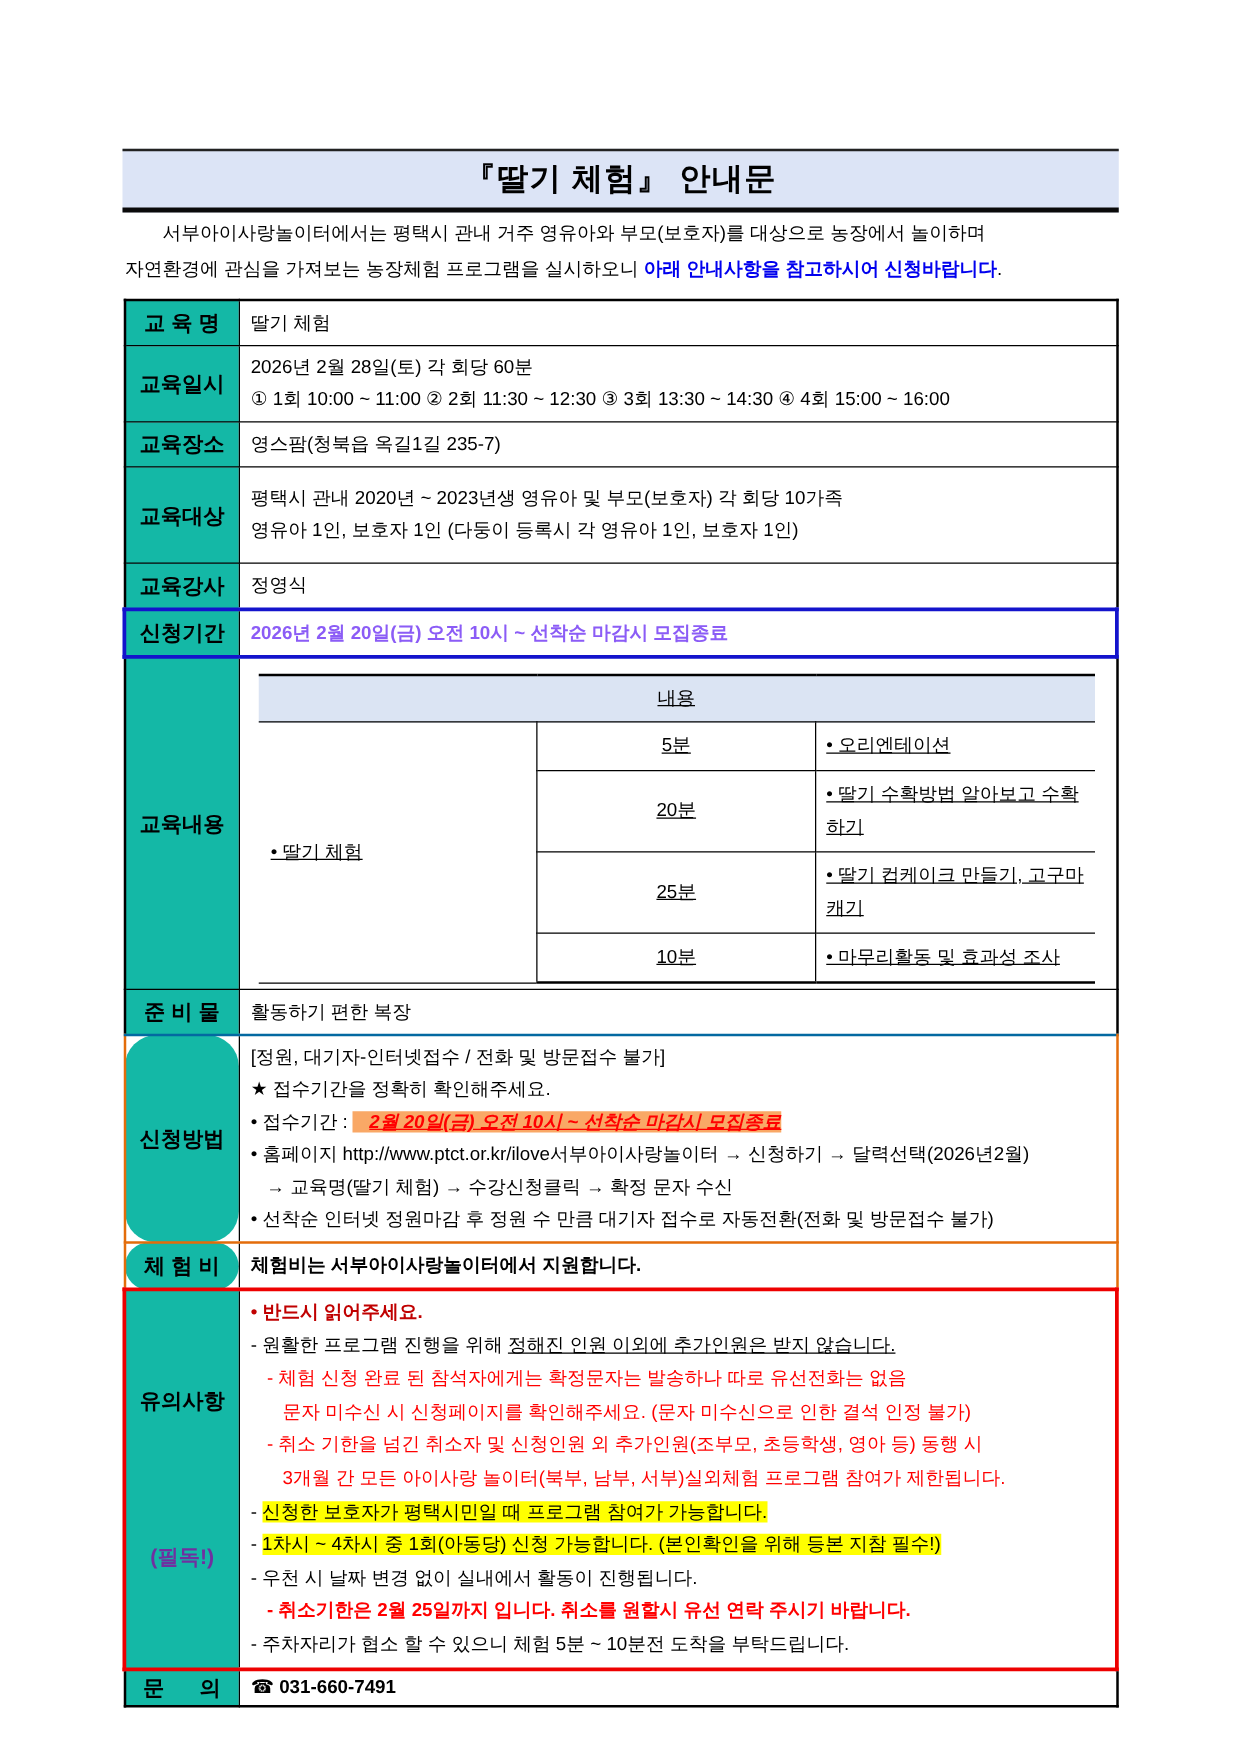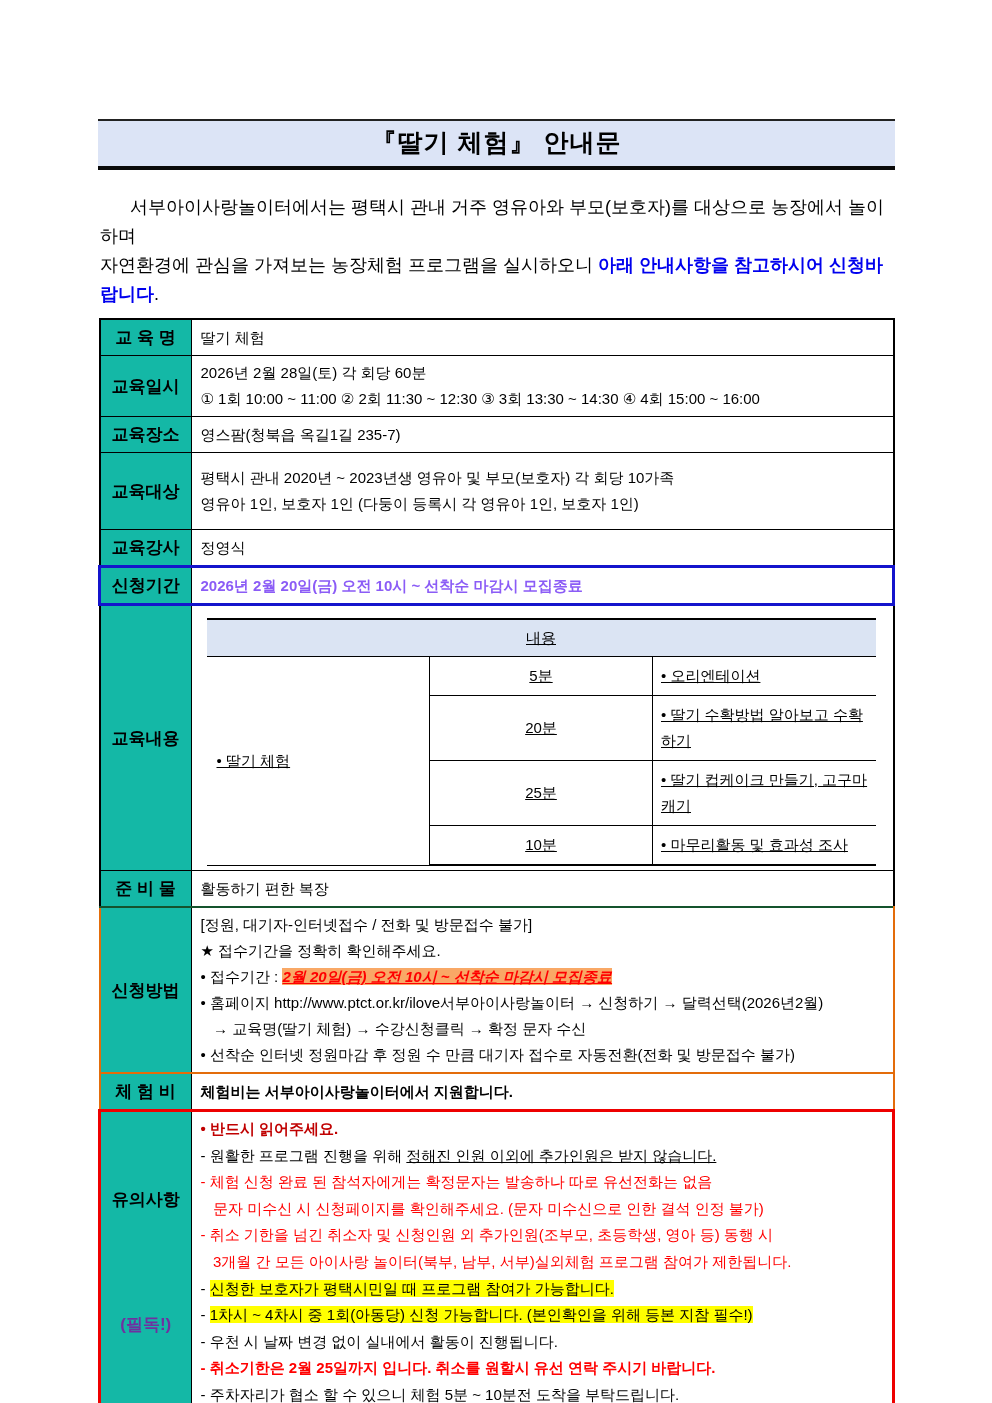--- a/index.html
+++ b/index.html
@@ -2,38 +2,38 @@
 <html><head>
 <meta charset="utf-8">
 <style>
   html,body{margin:0;padding:0;background:#ffffff;}
   body{width:992px;height:1403px;position:relative;font-family:"Liberation Sans","DejaVu Sans",sans-serif;color:#000;}
   .doc{position:absolute;left:98px;top:119px;width:797px;}
 
   .title-band{background:#dce4f6;border-top:2px solid #222;border-bottom:4px solid #0a0a0a;
     text-align:center;font-weight:bold;font-size:25px;padding:5px 0 7px;letter-spacing:1px;}
 
-  .intro{font-size:18px;line-height:29px;margin:23px 2px 9px;}
+  .intro{font-size:15px;line-height:29px;margin:2px 2px 9px;}
   .intro .l1{text-indent:30px;}
   .blue{color:#0000ee;font-weight:bold;}
 
   table.main{width:100%;border-collapse:collapse;border:2px solid #000;font-size:15px;table-layout:fixed;}
   table.main td{border:1px solid #000;vertical-align:middle;}
   td.label{width:88px;background:#14b8a6;font-weight:bold;text-align:center;font-size:17px;
     white-space:pre;padding:6px 1px;}
   td.value{padding:4px 9px;line-height:26px;}
   td.value .tline{white-space:pre-wrap;}
   .vbold{font-weight:bold;}
   .red-bold{color:#8b5cf6;font-weight:bold;}
 
   
   tr.blue-row td{border-top:3px solid #1414cc;border-bottom:3px solid #1414cc;}
   tr.blue-row td.label{border-left:3px solid #1414cc;}
   tr.blue-row td.value{border-right:3px solid #1414cc;}
-  tr.orange-row td{border-top:2px solid #14532d;border-bottom:2px solid #e36c0a;}
+  tr.orange-row td{border-top:2px solid #0369a1;border-bottom:2px solid #e36c0a;border-radius:25px;}
   tr.orange-row td.label{border-left:2px solid #e36c0a;}
   tr.orange-row td.value{border-right:2px solid #e36c0a;}
   tr.red-row td{border-top:3px solid #ee0000;border-bottom:3px solid #ee0000;}
   tr.red-row td.label{border-left:3px solid #ee0000;}
   tr.red-row td.value{border-right:3px solid #ee0000;}
 
   
   .content-cell{padding:2px 2px 4px 2px;}
   table.inner{border-collapse:collapse;width:calc(100% - 14px);margin:8px 6px 0 6px;font-size:15px;table-layout:fixed;}
   table.inner td{border:1px solid #000;padding:6px 4px;text-decoration:underline;}
@@ -45,21 +45,21 @@
   table.inner tr:last-child td{border-bottom:2px solid #000;}
   .inner-note{padding:9px 4px 4px 10px;font-size:15px;}
 
   
   .notes-label .gap{height:22px;}
   .purple{color:#7030a0;}
   .darkred{color:#c00000;}
   .bold{font-weight:bold;}
   .italic{font-style:italic;}
   .underline{text-decoration:underline;}
-  .red{color:#ff0000;}
+  .red{color:#ff0000;padding-left:13px;}
   .hl-orange{background:#f9a866;}
   .hl-yellow{background:#ffff00;}
 </style>
 </head>
 <body>
 
 <div class="doc">
 
   <div class="title-band">『딸기 체험』 안내문</div>
 

